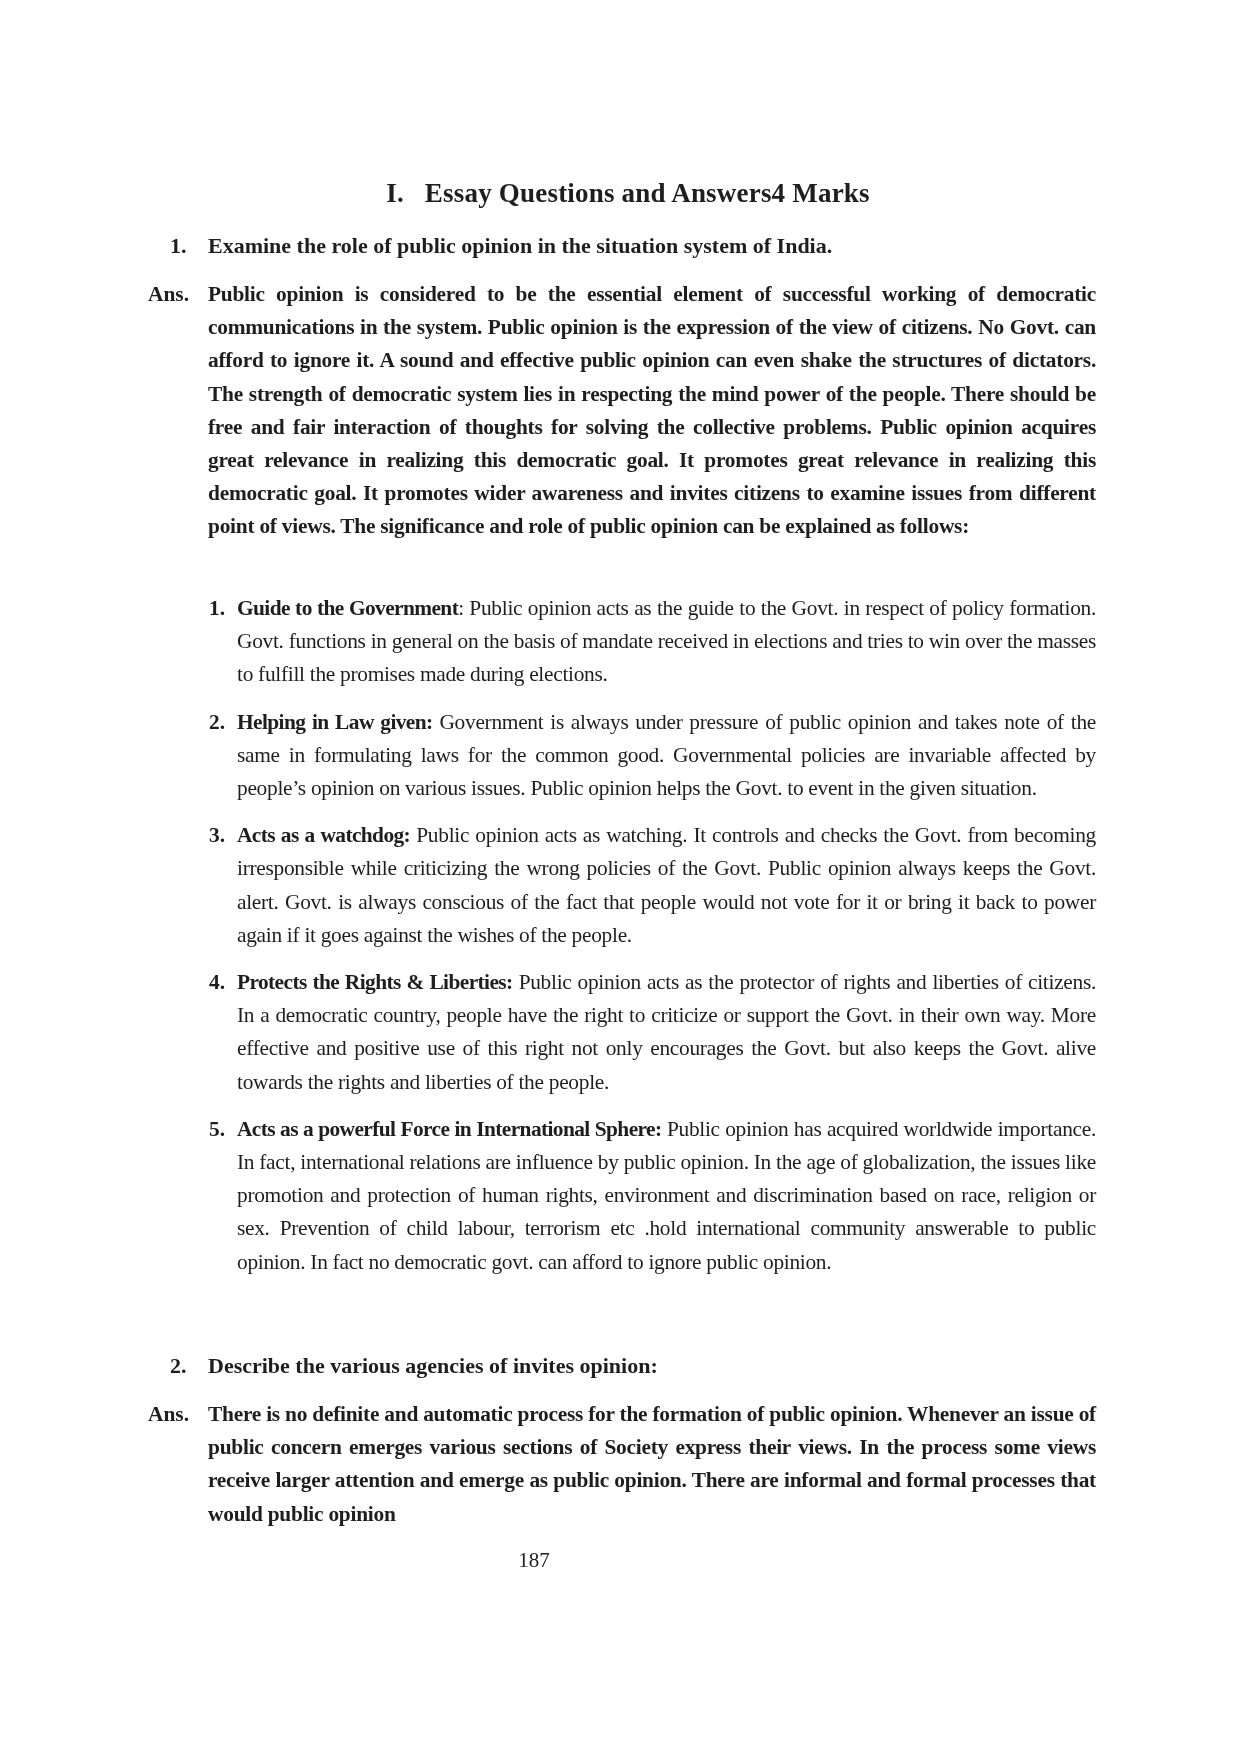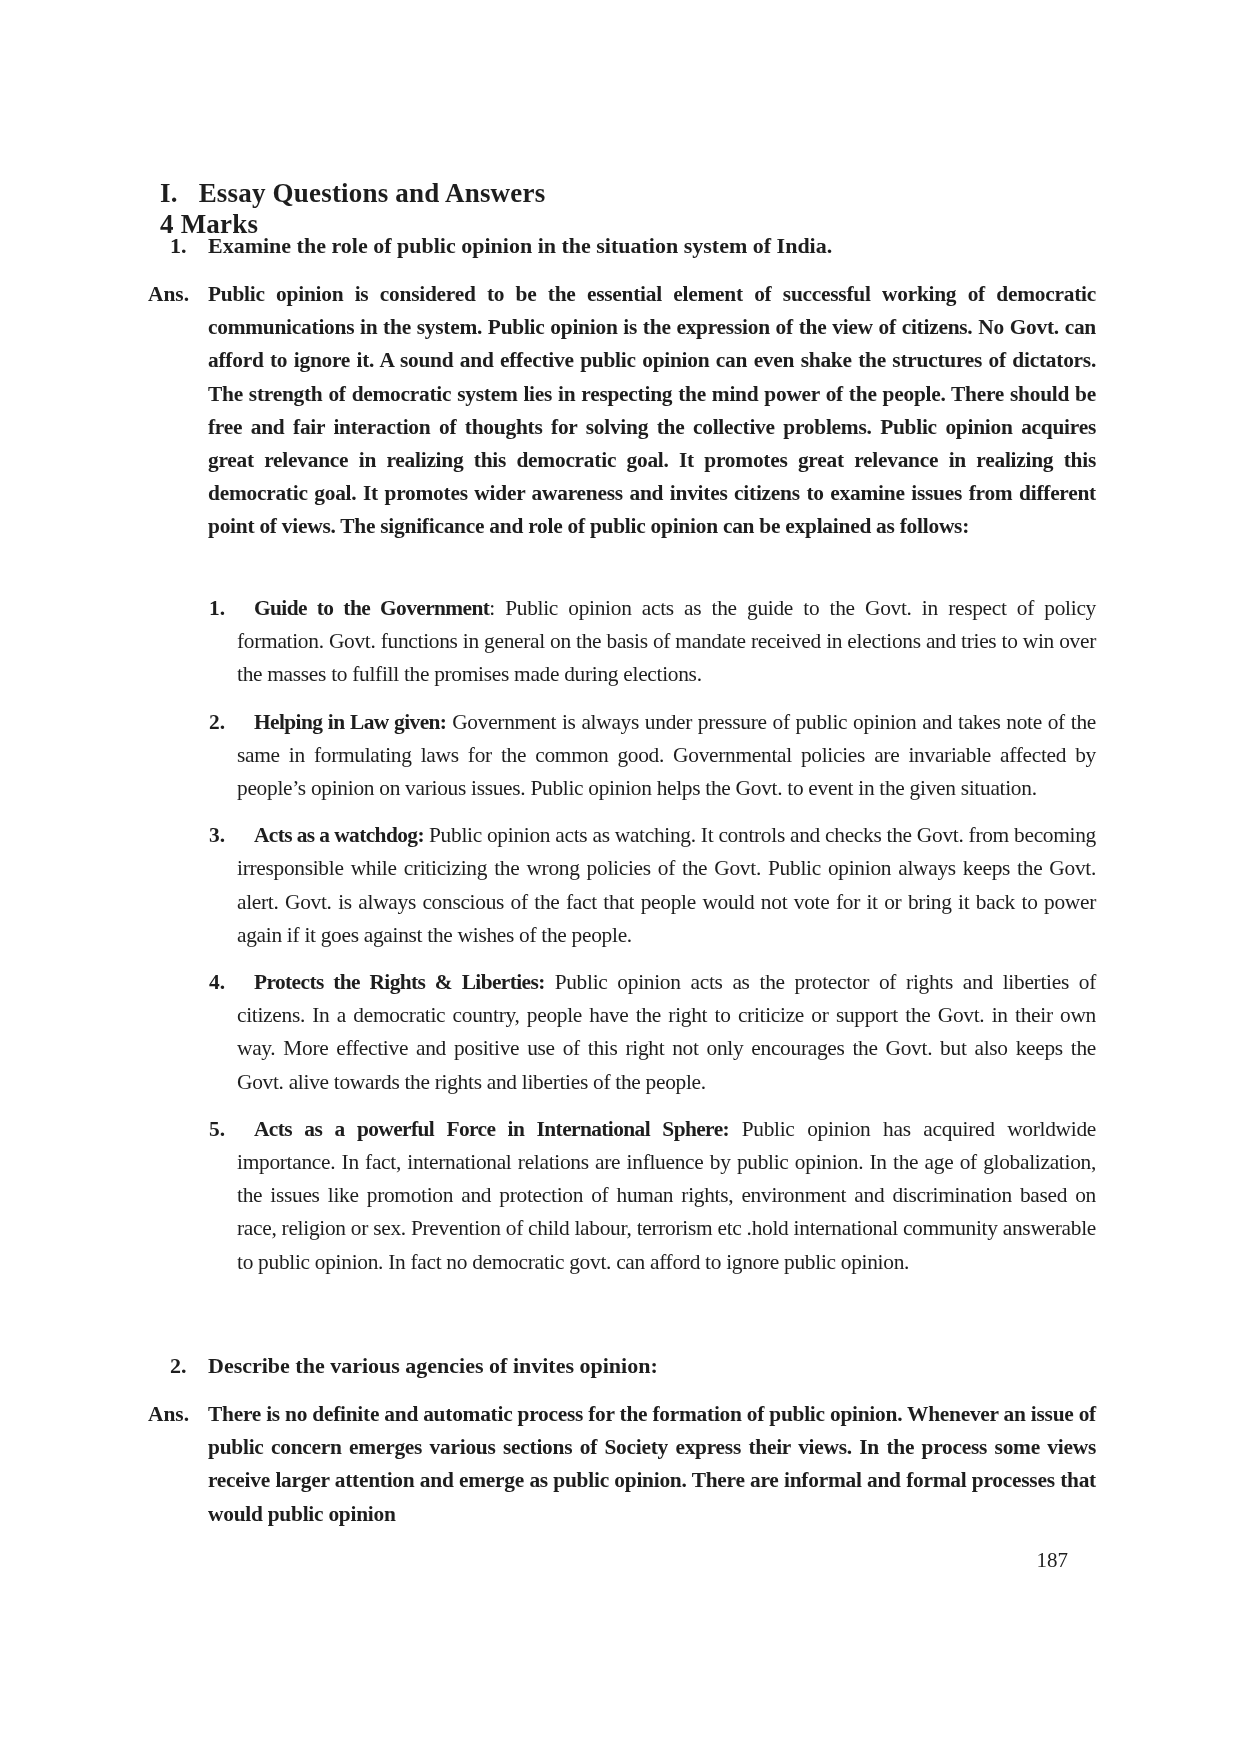--- a/index.html
+++ b/index.html
@@ -25,21 +25,20 @@
   .section-heading {
     position: absolute;
     left: 160px;
     top: 178px;
     width: 936px;
     display: flex;
     justify-content: center;
     font-weight: bold;
     font-size: 27px;
     letter-spacing: 0.2px;
-    flex-direction: column;
   }
   .section-heading .num { margin-right: 14px; }
   .question {
     position: absolute;
     left: 170px;
     font-weight: bold;
     font-size: 22px;
     display: flex;
   }
   .question .qnum {
@@ -81,28 +80,27 @@
     font-weight: bold;
   }
   .point .pbody {
     flex: 1;
     text-align: justify;
     letter-spacing: -0.3px;
   }
   .point .pterm {
     font-weight: bold;
     letter-spacing: -0.6px;
-    margin-left: 17px;
   }
   .page-number {
     position: absolute;
     left: 0;
     width: 1068px;
     top: 1548px;
-    text-align: right;
+    text-align: center;
     font-size: 21px;
   }
 </style>
 </head>
 <body>
 
 <div class="page">
 
   <div class="section-heading">
     <div>

